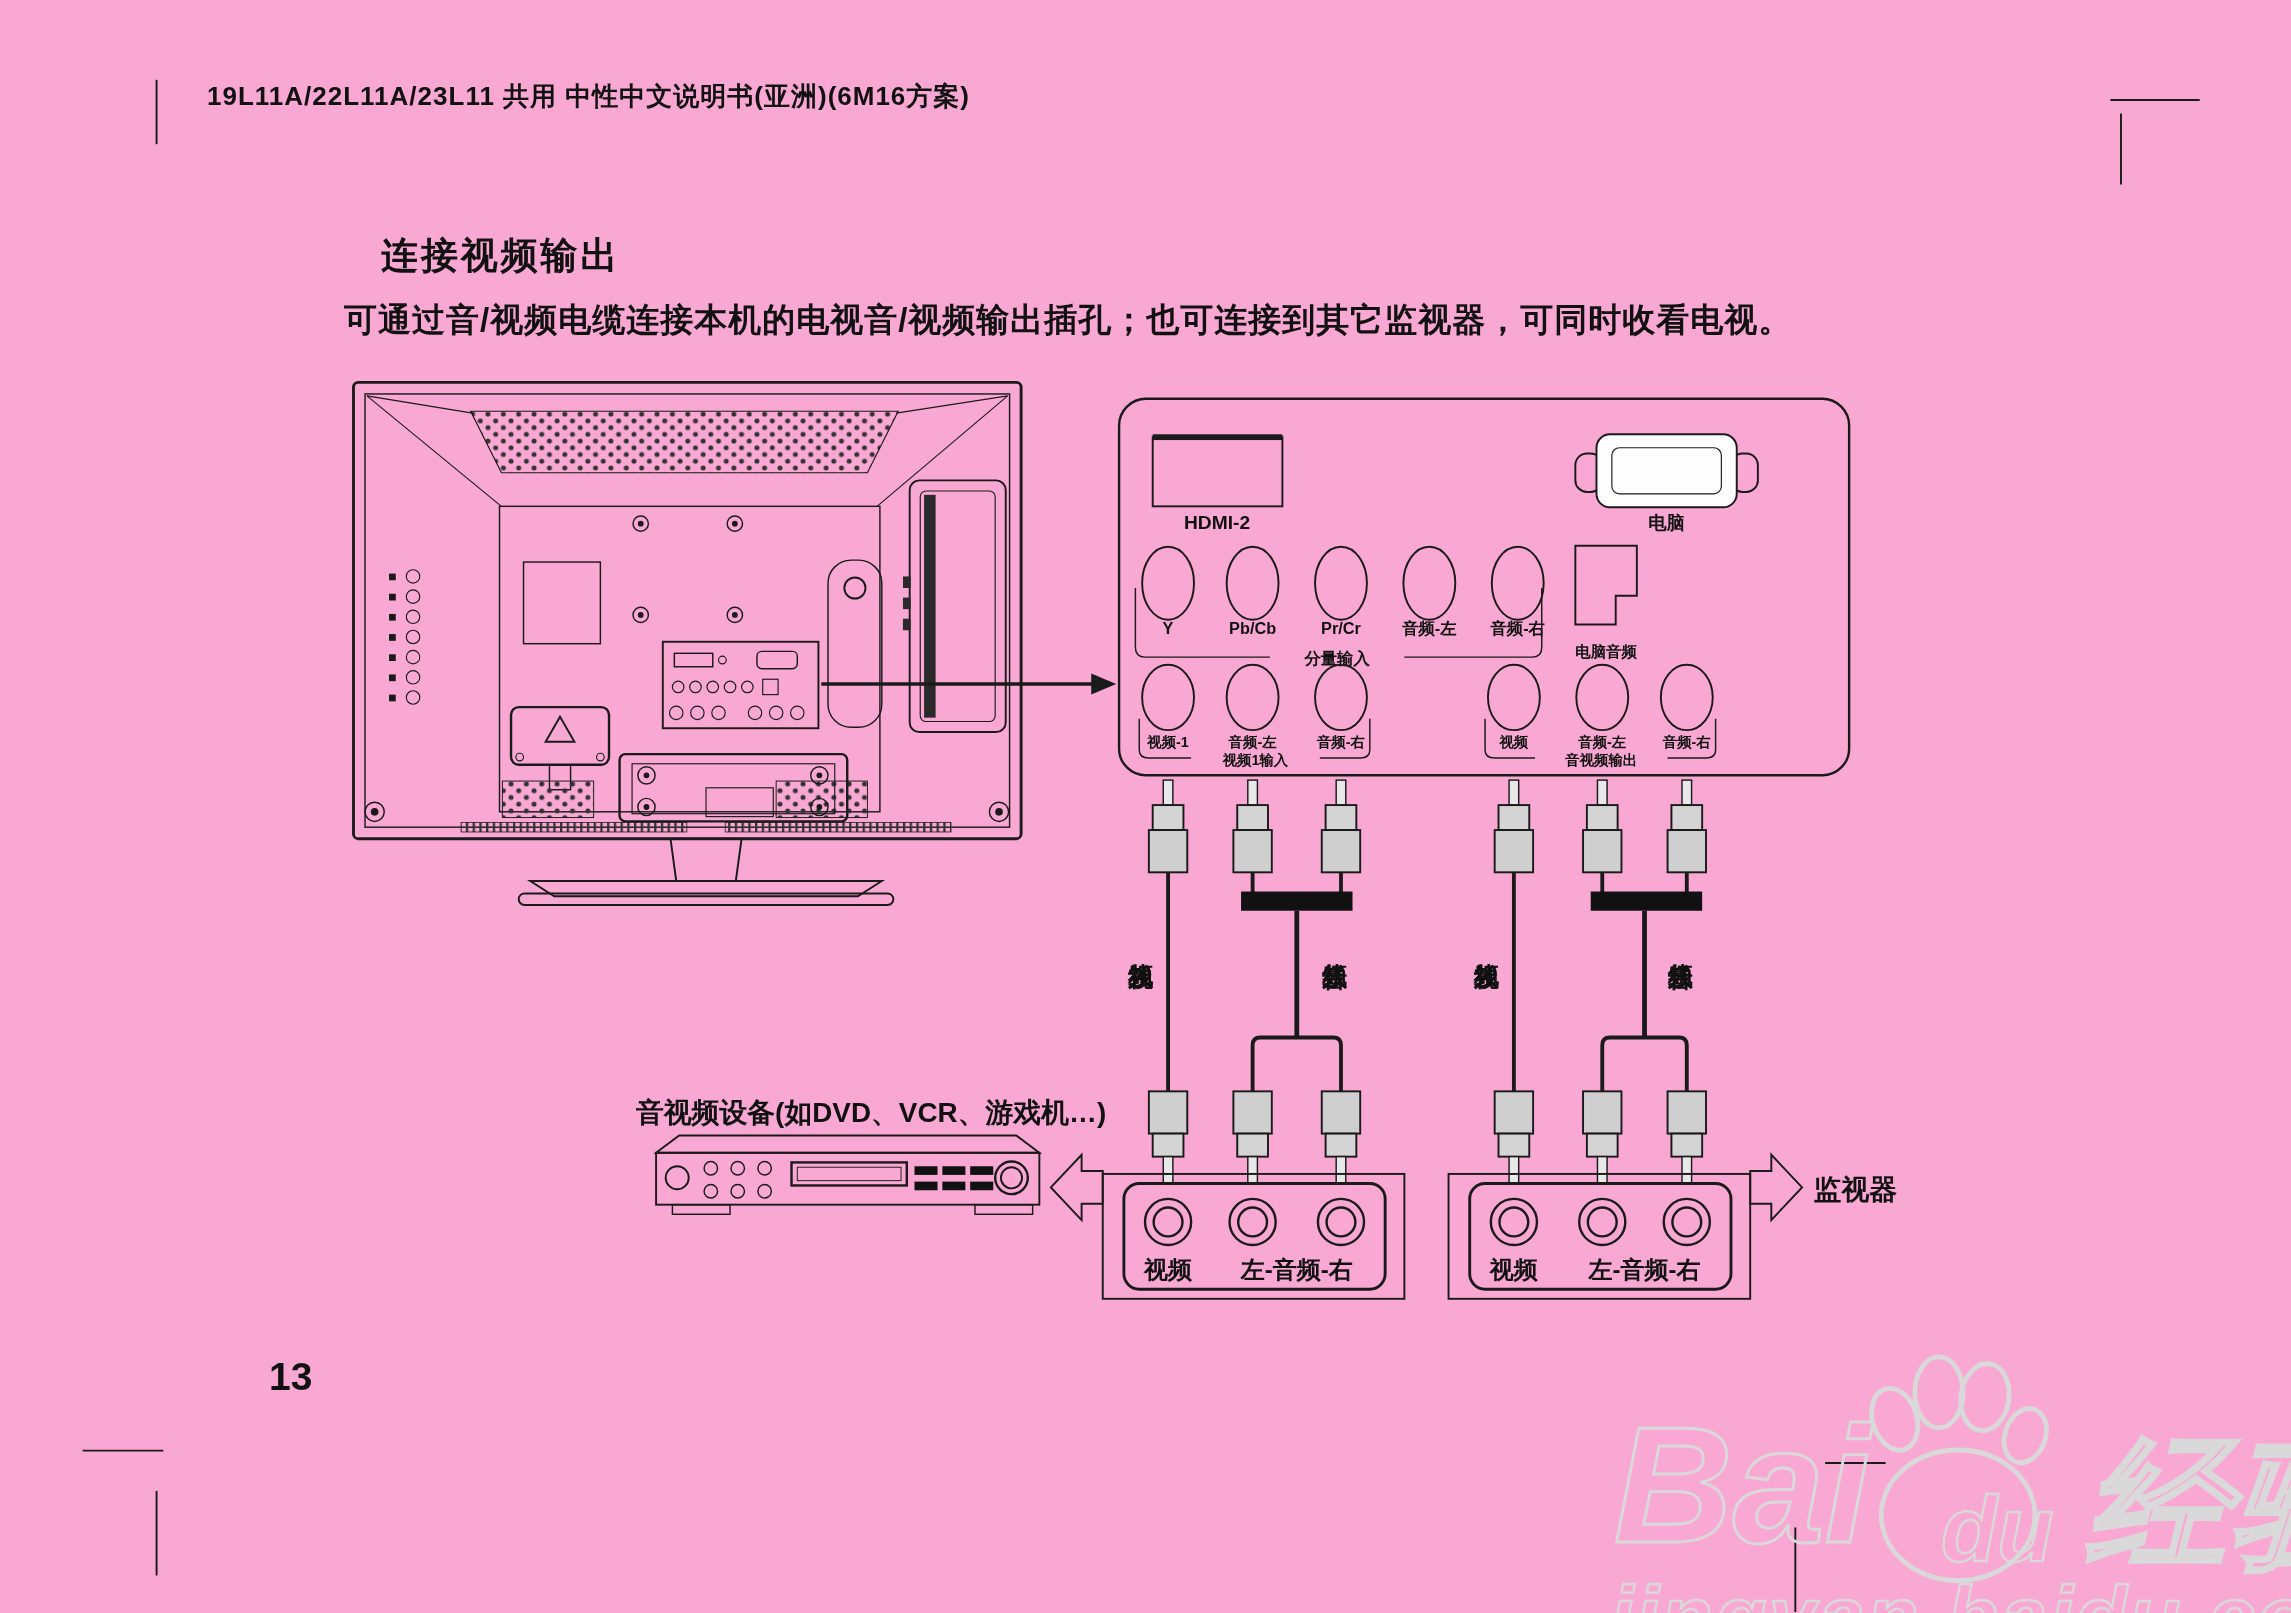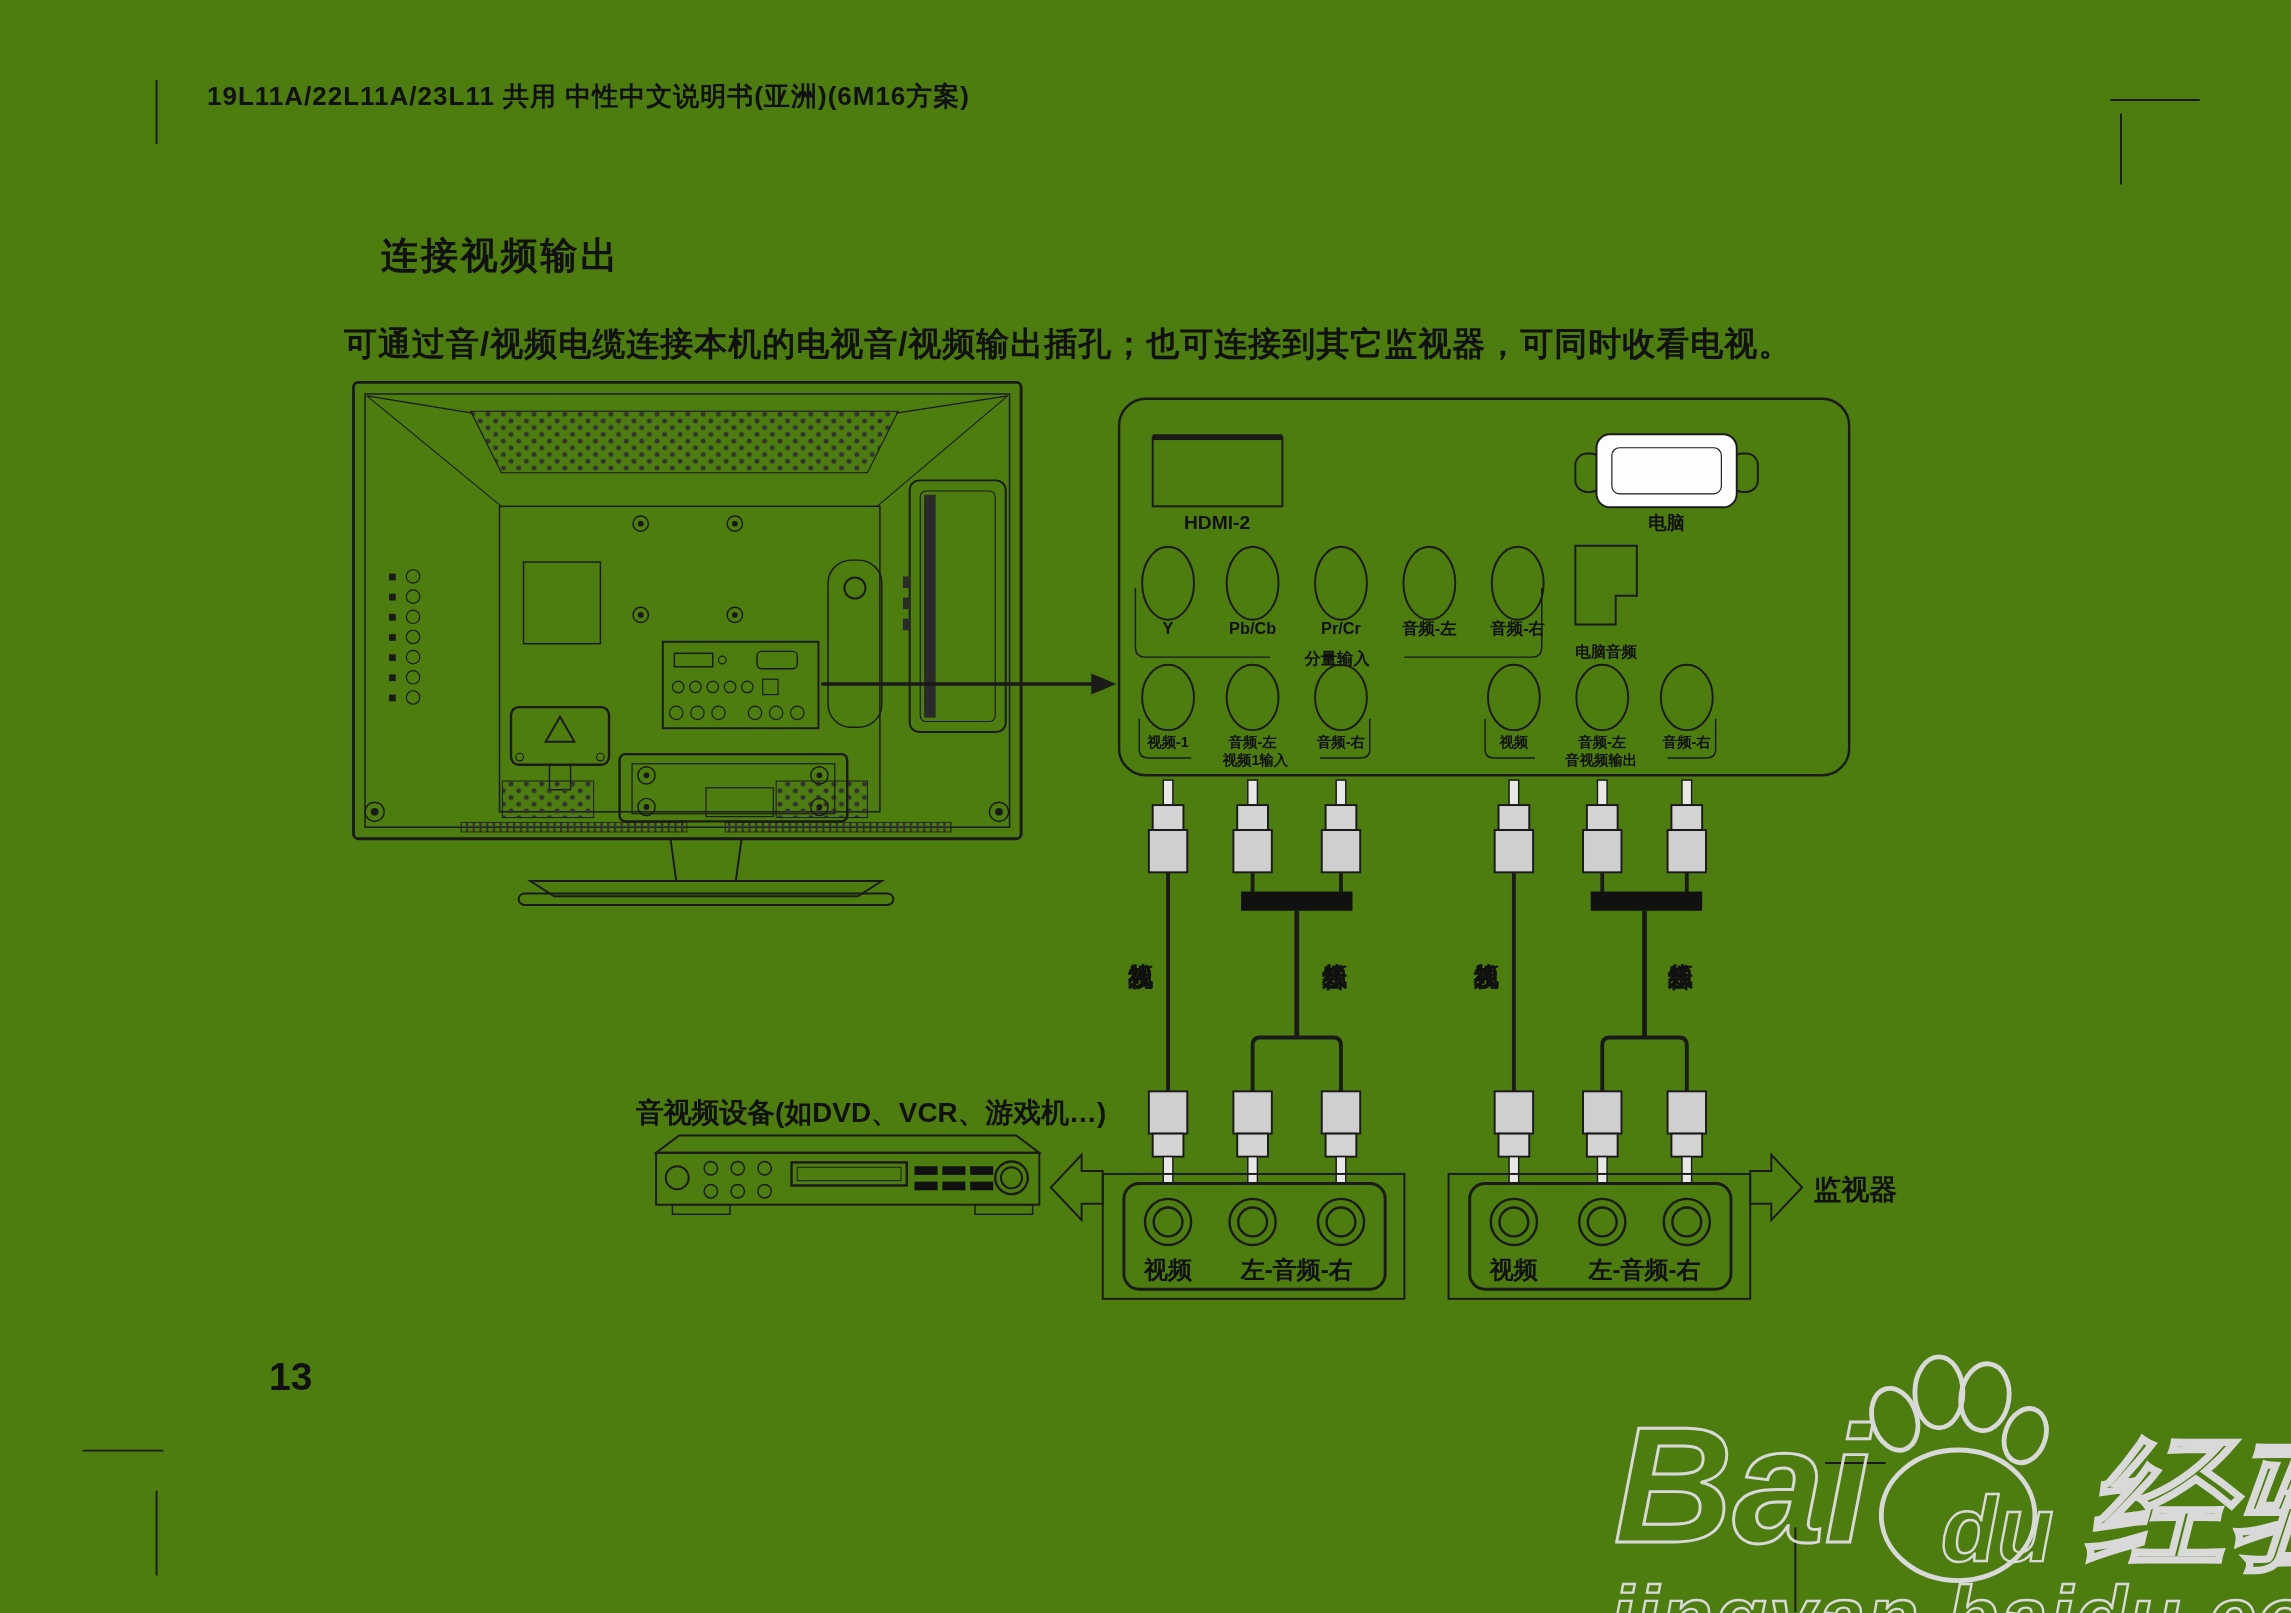--- a/index.html
+++ b/index.html
@@ -1,25 +1,25 @@
 <!DOCTYPE html>
 <html><head>
 <meta charset="utf-8">
 <style>
   html,body{margin:0;padding:0;background:#e9e9e9;}
   .page{
     position:relative;width:2291px;height:1614px;overflow:hidden;
-    background:#4d7c0f;
+    background:#f9a8d4;
     font-family:"Liberation Sans","DejaVu Sans",sans-serif;
     color:#111;
   }
   .abs{position:absolute;}
   .header-text{left:207px;top:79px;font-size:26px;font-weight:700;letter-spacing:1px;white-space:nowrap;}
   .section-title{left:344px;top:231px;font-size:37px;font-weight:800;letter-spacing:2.9px;margin-left:37px;}
-  .body-text{left:344px;top:298px;font-size:33px;font-weight:700;letter-spacing:1px;white-space:nowrap;margin-top:24px;}
+  .body-text{left:344px;top:298px;font-size:33px;font-weight:700;letter-spacing:1px;white-space:nowrap;}
   .page-number{left:269px;top:1355px;font-size:39px;font-weight:700;}
   svg.diagram{position:absolute;left:0;top:0;}
   svg .ln{stroke:#1a1a1a;fill:none;}
   svg text{fill:#111;font-family:"Liberation Sans","DejaVu Sans",sans-serif;font-weight:700;}
   .vtext{writing-mode:vertical-rl;}
   
   .watermark{left:1606px;top:1364px;width:685px;height:315px;pointer-events:none;font-style:italic;}
   .wm{position:absolute;color:transparent;-webkit-text-stroke:2.9px #d9d9d9;font-weight:700;white-space:nowrap;}
   .wm-bai{left:7.7px;top:27px;font-size:165px;}
   .wm-du{left:300px;top:113px;font-size:92px;margin-left:35px;-webkit-text-stroke:2.4px #d9d9d9;}

